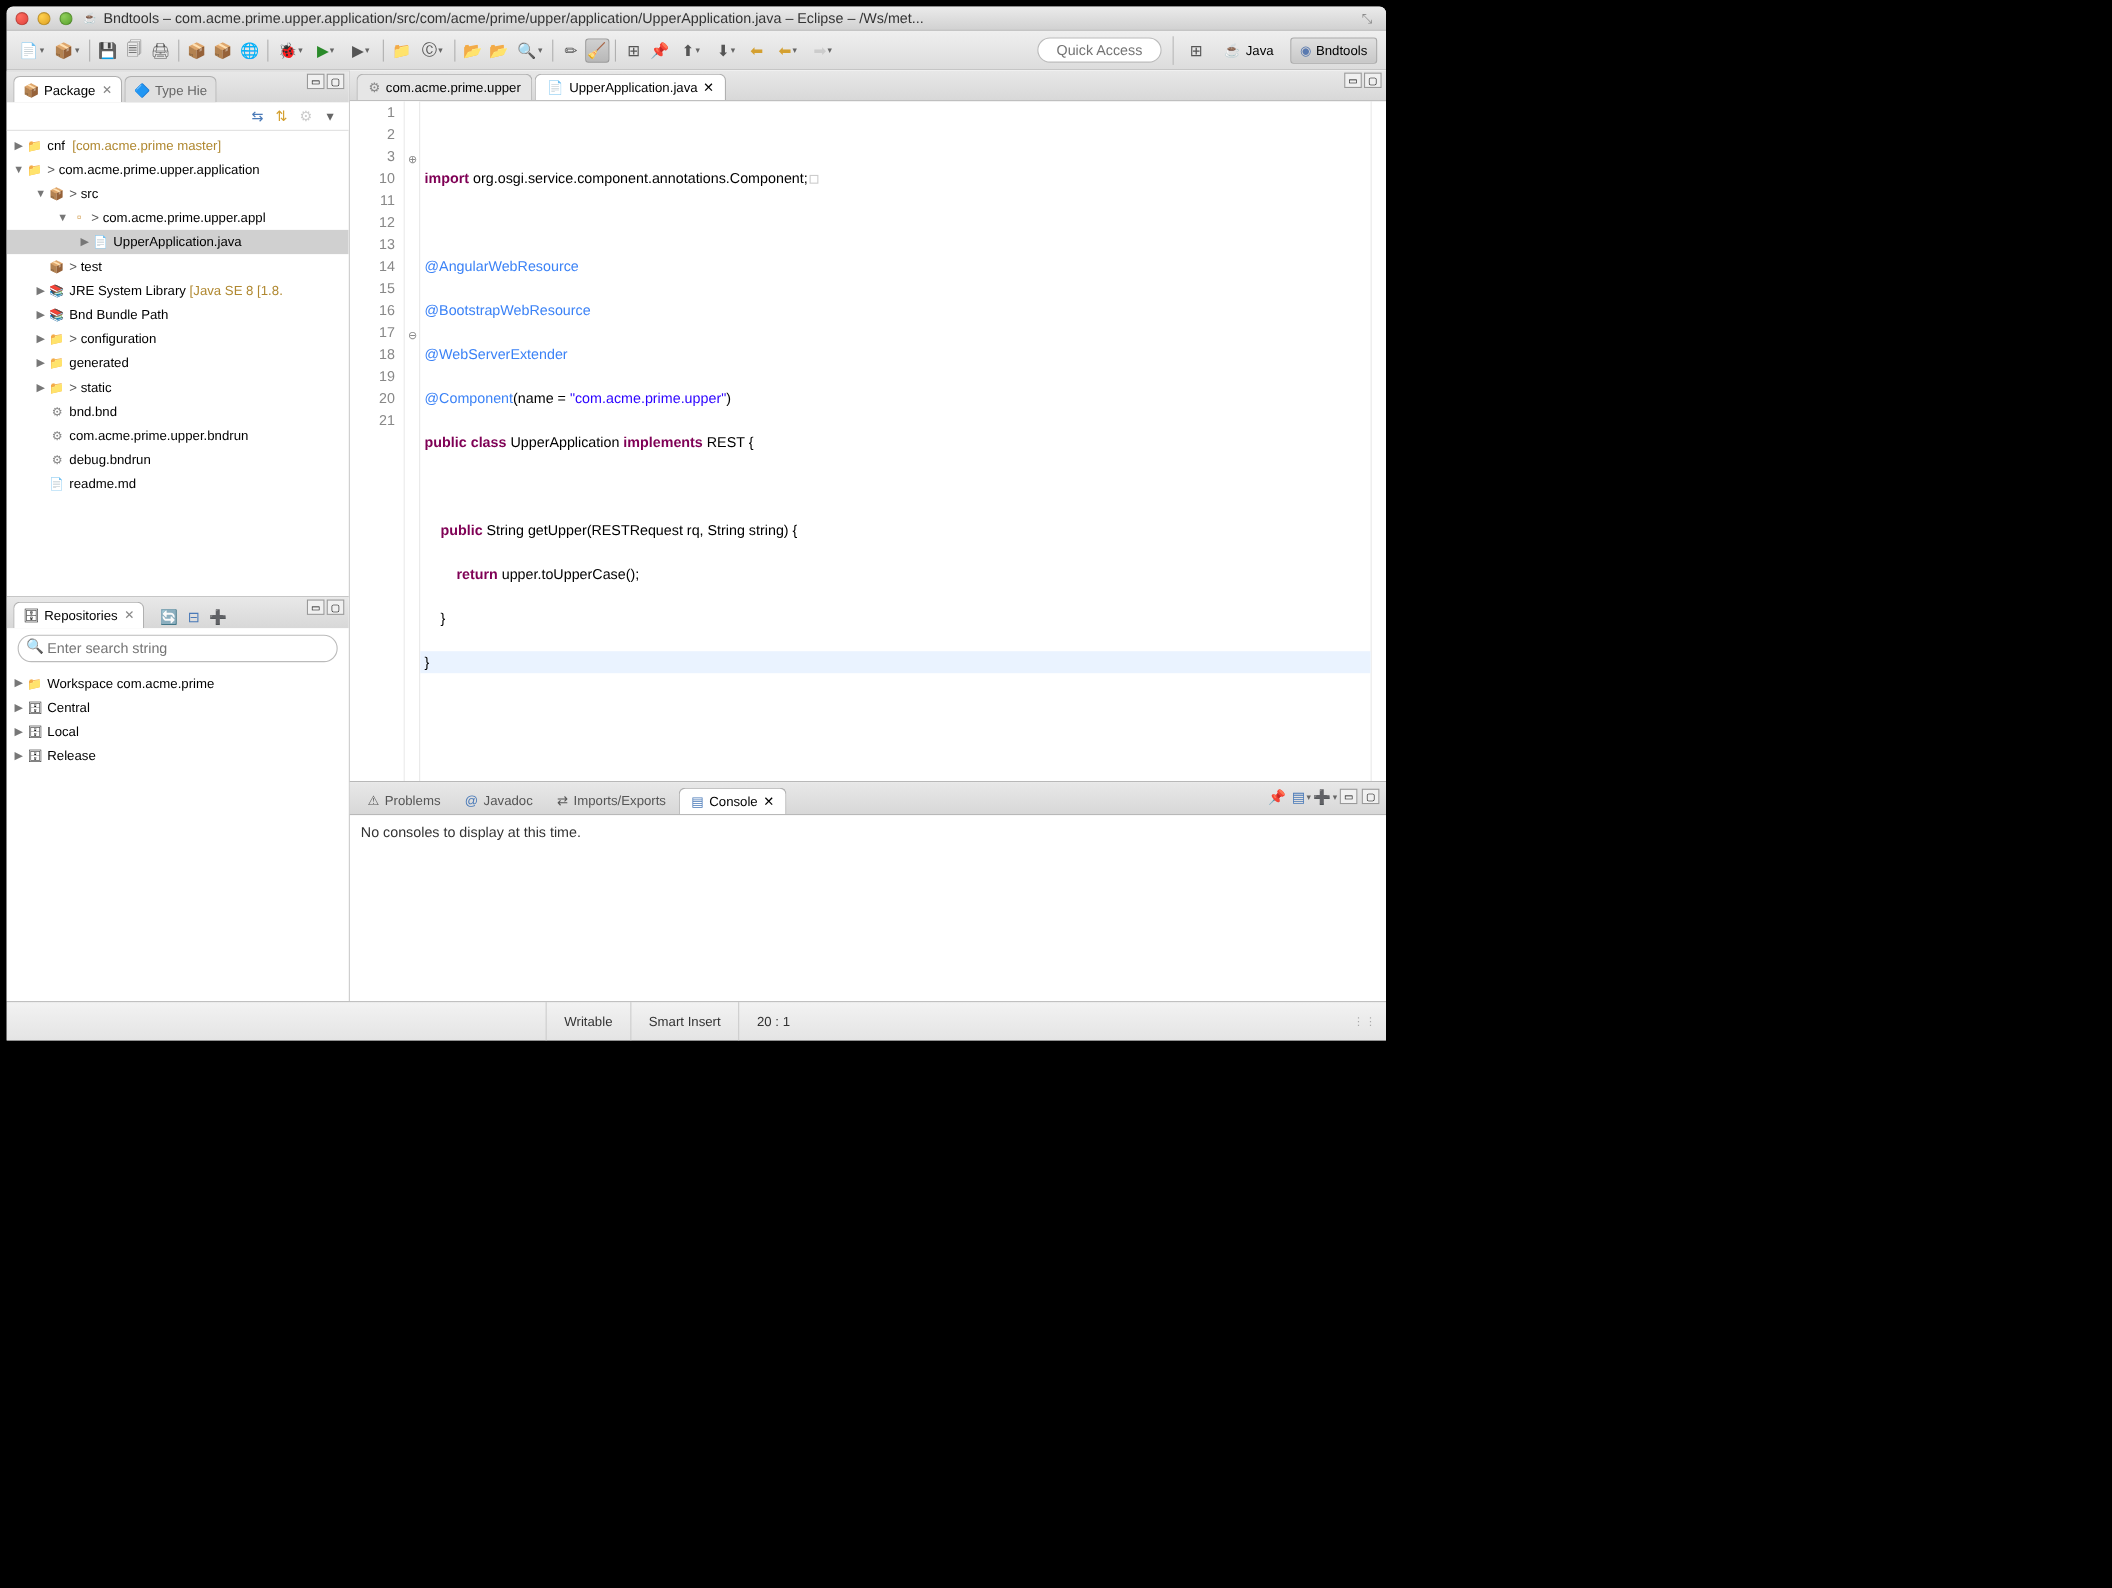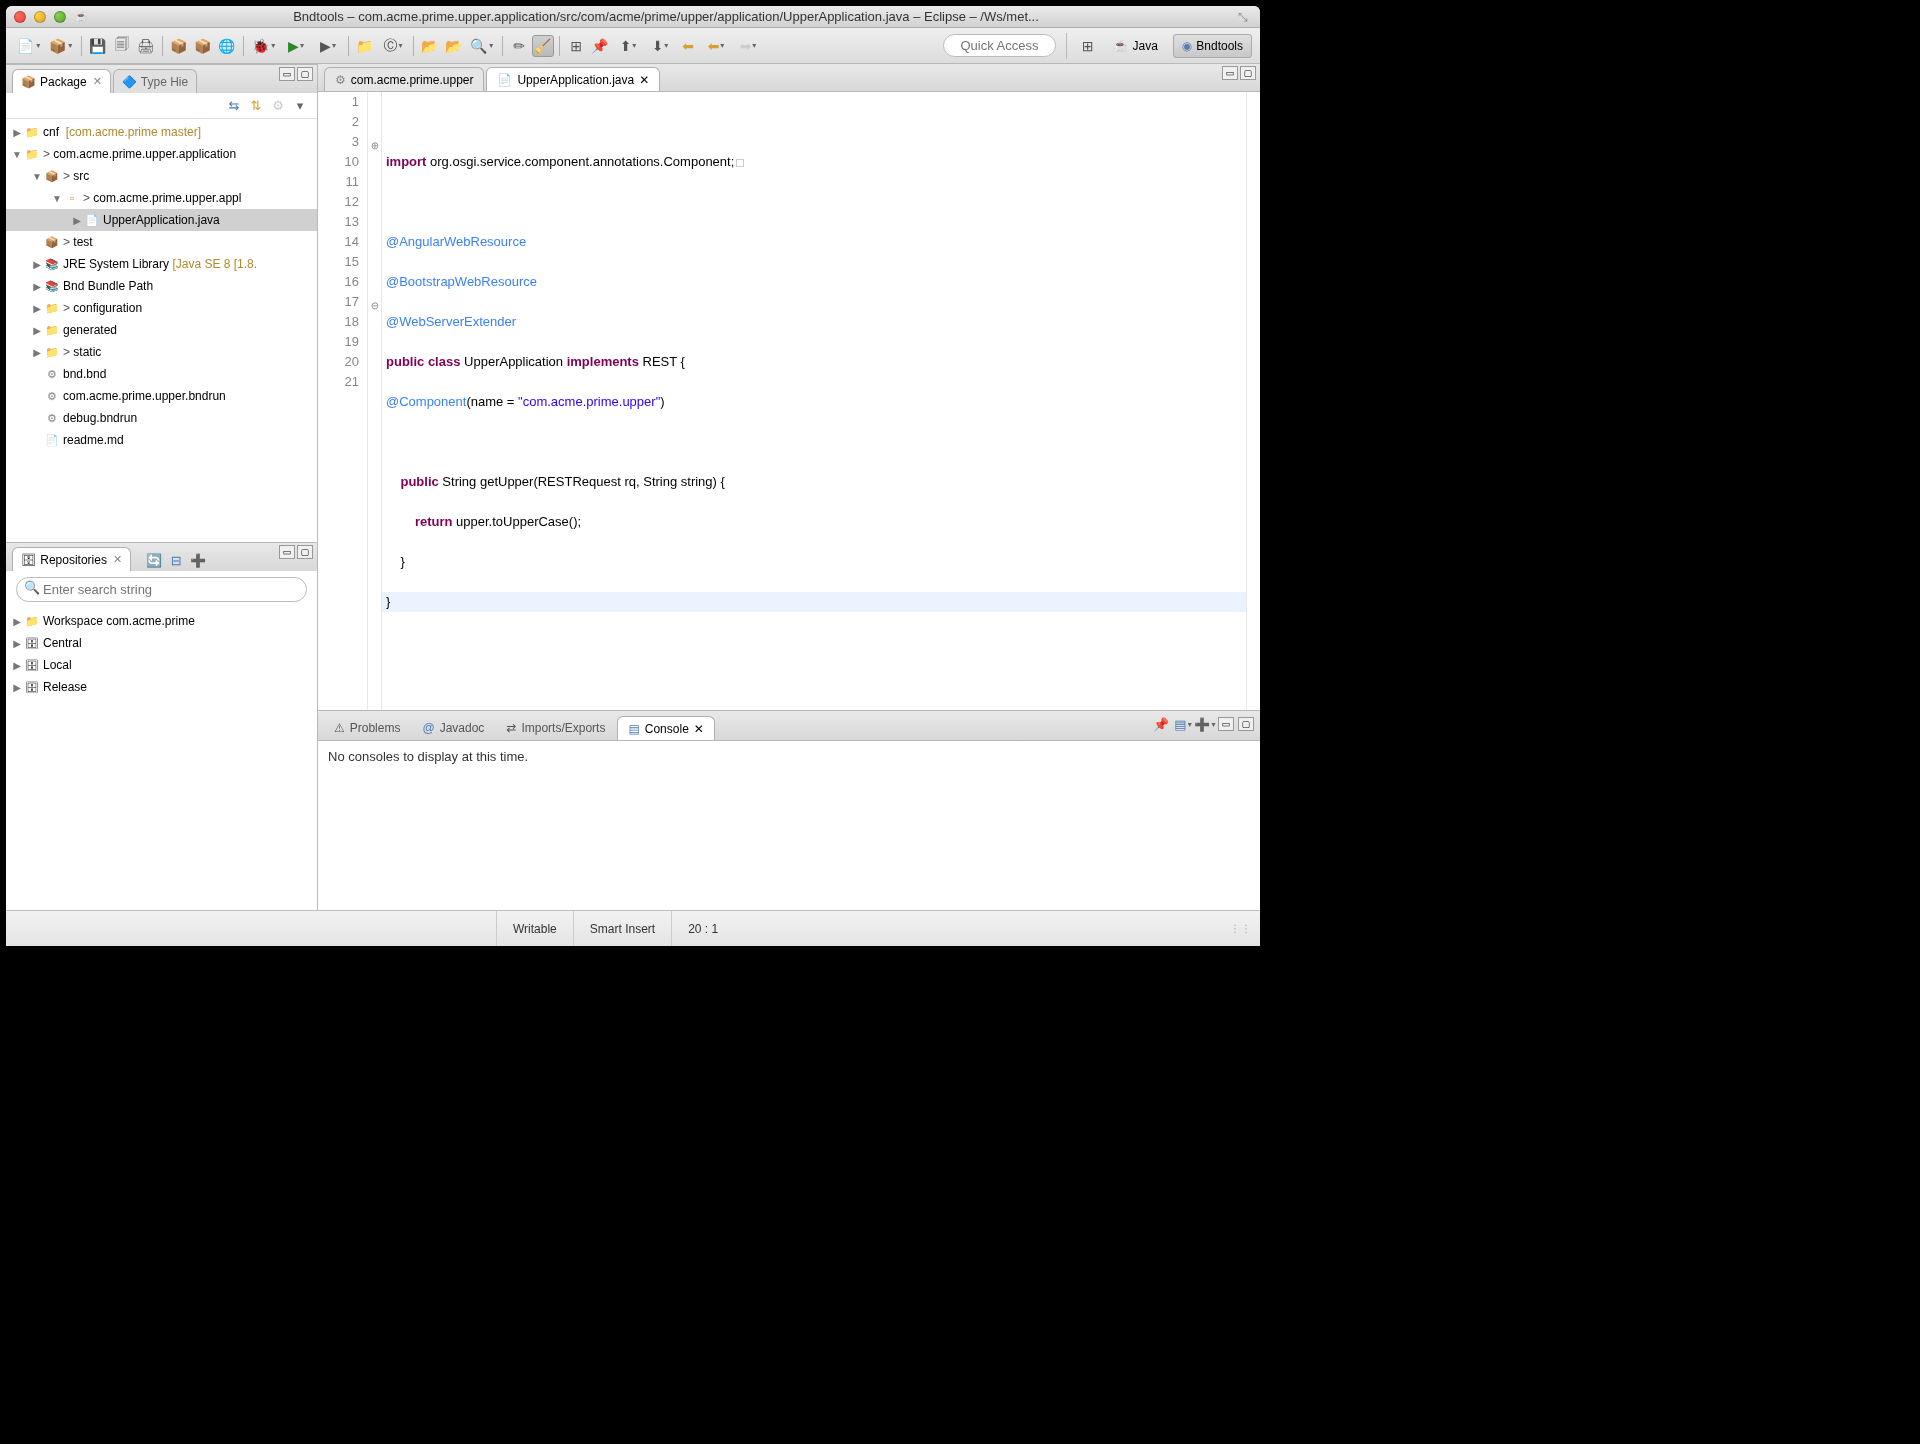--- a/index.html
+++ b/index.html
@@ -7,21 +7,21 @@
 .window { position: absolute; top: 6px; left: 6px; right: 6px; bottom: 6px; background: linear-gradient(to bottom, #e8e8e8, #d8d8d8); border-radius: 6px 6px 0 0; display: flex; flex-direction: column; overflow: hidden; }
 
 
 .titlebar { height: 22px; background: linear-gradient(to bottom, #ebebeb, #d1d1d1); display: flex; align-items: center; padding: 0 8px; border-bottom: 1px solid #b0b0b0; }
 .traffic-lights { display: flex; gap: 8px; margin-right: 8px; }
 .tl { width: 12px; height: 12px; border-radius: 50%; border: 0.5px solid rgba(0,0,0,0.2); }
 .tl.red { background: radial-gradient(circle at 30% 30%, #ff6b5e, #e0443e); }
 .tl.yellow { background: radial-gradient(circle at 30% 30%, #ffd04c, #dea123); }
 .tl.green { background: radial-gradient(circle at 30% 30%, #8fce5b, #58a22c); }
 .title-icon { width: 16px; height: 16px; margin-right: 4px; display: flex; align-items: center; justify-content: center; font-size: 10px; }
-.titlebar .title { flex: 1; text-align: center; font-size: 13px; color: #333; white-space: nowrap; overflow: hidden; text-overflow: ellipsis; }
+.titlebar .title { flex: 1; font-size: 13px; color: #333; white-space: nowrap; overflow: hidden; text-overflow: ellipsis; }
 .maximize-icon { width: 14px; height: 14px; color: #888; font-size: 12px; }
 
 
 .toolbar { height: 36px; background: linear-gradient(to bottom, #efefef, #dcdcdc); display: flex; align-items: center; padding: 0 8px; gap: 2px; border-bottom: 1px solid #b8b8b8; }
 .tb-btn { width: 22px; height: 22px; display: flex; align-items: center; justify-content: center; font-size: 14px; color: #555; border-radius: 3px; cursor: pointer; }
 .tb-btn.dd { width: 30px; }
 .tb-btn.run { color: #2a8a2a; }
 .tb-btn.debug { color: #2a8a2a; }
 .tb-btn.broom { background: linear-gradient(to bottom, #d0d0d0, #b8b8b8); border: 1px solid #999; }
 .tb-sep { width: 1px; height: 20px; background: #b0b0b0; margin: 0 3px; }
@@ -385,22 +385,22 @@
             <div class="fold-mark" style="top:44px">⊕</div>
             <div class="fold-mark" style="top:204px">⊖</div>
           </div>
           <div class="code">
 <div class="line"></div>
 <div class="line"><span class="kw">import</span><span> org.osgi.service.component.annotations.Component;</span><span class="folded-box"></span></div>
 <div class="line"></div>
 <div class="line"><span class="ann">@AngularWebResource</span></div>
 <div class="line"><span class="ann">@BootstrapWebResource</span></div>
 <div class="line"><span class="ann">@WebServerExtender</span></div>
+<div class="line"><span class="ann">@Component</span><span>(name = </span><span class="str">"com.acme.prime.upper"</span><span>)</span></div>
 <div class="line"><span class="kw">public</span><span class="kw"> class</span><span> UpperApplication </span><span class="kw">implements</span><span> REST {</span></div>
-<div class="line"><span class="ann">@Component</span><span>(name = </span><span class="str">"com.acme.prime.upper"</span><span>)</span></div>
 <div class="line"></div>
 <div class="line"><span class="kw">    public</span><span> String getUpper(RESTRequest rq, String string) {</span></div>
 <div class="line"><span class="kw">        return</span><span> upper.toUpperCase();</span></div>
 <div class="line"><span>    }</span></div>
 <div class="line hl"><span>}</span></div>
 <div class="line"></div>
           </div>
           <div class="overview-ruler"></div>
         </div>
       </div>

